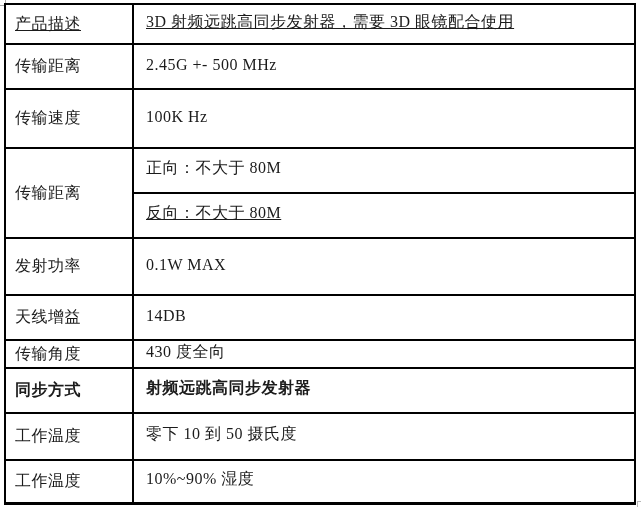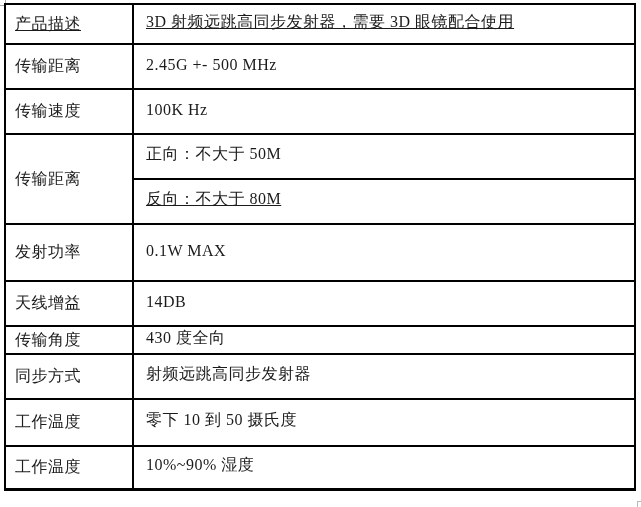--- a/index.html
+++ b/index.html
@@ -38,27 +38,27 @@
   }
   td.label-cell {
     width: 117px;
     padding: 0 0 0 9px;
   }
   td.value-cell {
     padding: 0 0 4px 12px;
   }
   tr.r0  { height: 40px; text-decoration: underline; }
   tr.r1  { height: 45px; }
-  tr.r2  { height: 45px; }
+  tr.r2  { height: 59px; }
   tr.r3  { height: 45px; }
   tr.r4  { height: 45px; text-decoration: underline; }
   tr.r5  { height: 57px; }
   tr.r6  { height: 45px; }
   tr.r7  { height: 28px; }
-  tr.r8  { height: 45px; }
+  tr.r8  { height: 45px; font-weight: bold; }
   tr.r9  { height: 47px; }
   tr.r10 { height: 43px; }
   .handle {
     position: absolute;
     width: 6px;
     height: 6px;
     border: 1px solid #a9a9a9;
     background: #ffffff;
   }
   .handle-tl { left: -2px; top: -2px; }
@@ -80,21 +80,21 @@
       <tr class="r1">
         <td class="label-cell">传输距离</td>
         <td class="value-cell">2.45G +- 500 MHz</td>
       </tr>
       <tr class="r2">
         <td class="label-cell">传输速度</td>
         <td class="value-cell">100K Hz</td>
       </tr>
       <tr class="r3">
         <td class="label-cell" rowspan="2">传输距离</td>
-        <td class="value-cell">正向：不大于 50M</td>
+        <td class="value-cell">正向：不大于 80M</td>
       </tr>
       <tr class="r4">
         <td class="value-cell">反向：不大于 80M</td>
       </tr>
       <tr class="r5">
         <td class="label-cell">发射功率</td>
         <td class="value-cell">0.1W MAX</td>
       </tr>
       <tr class="r6">
         <td class="label-cell">天线增益</td>

